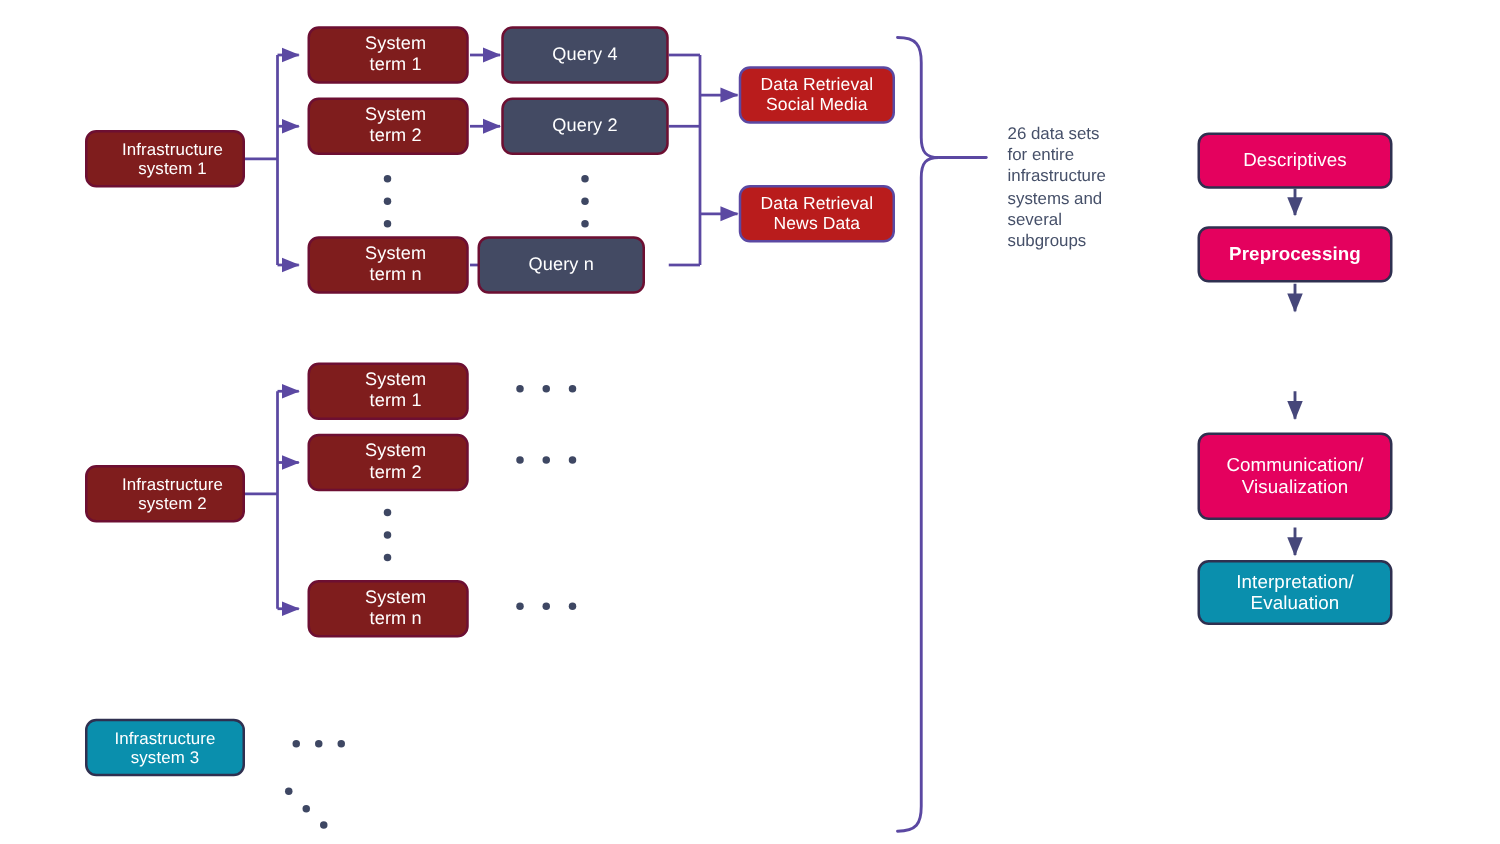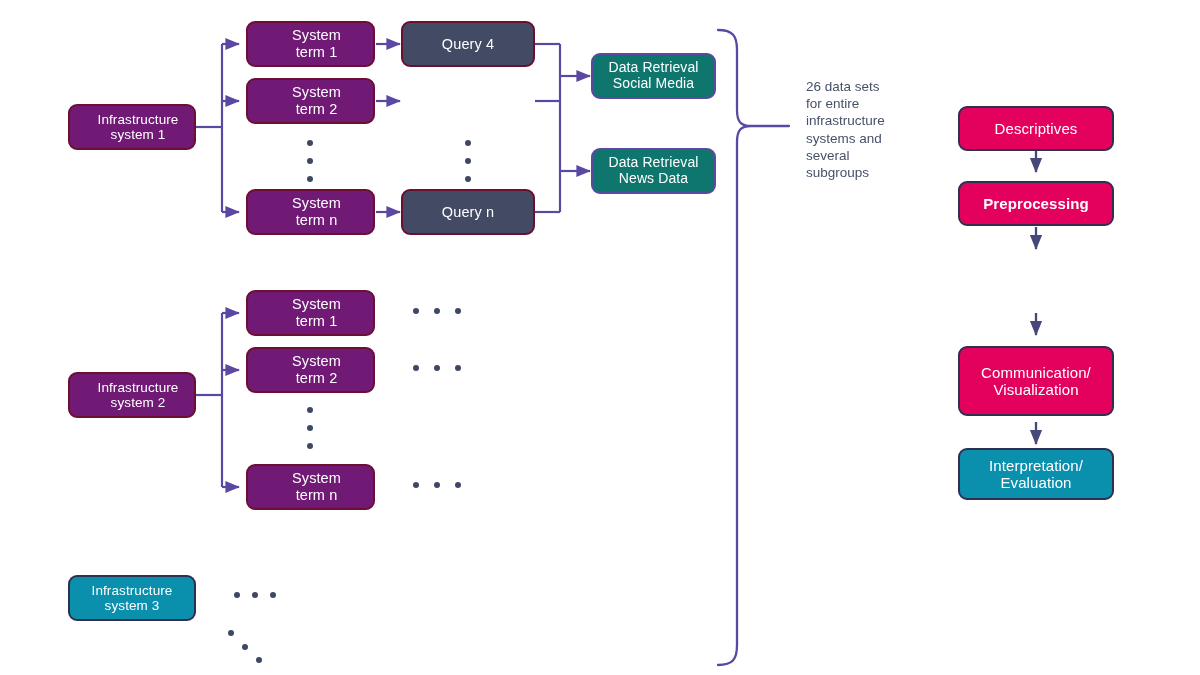--- a/index.html
+++ b/index.html
@@ -34,34 +34,34 @@
     text-align: center;
     border-radius: 9px;
     border-style: solid;
     border-width: 2.5px;
     color: #ffffff;
     line-height: 1.14;
     letter-spacing: 0.1px;
     z-index: 3;
   }
   .node-teal-maroon {
-    background: #701a75;
+    background: #7f1d1d;
     border-color: #6d0f32;
     padding-left: 12px;
   }
   .node-teal-navy {
     background: #0a8fad;
     border-color: #2f3050;
   }
   .node-navy-maroon {
     background: #434a63;
     border-color: #6d0f32;
   }
   .node-navy-purple {
-    background: #0f766e;
+    background: #b91c1c;
     border-color: #5b48a2;
   }
   .node-pink-navy {
     background: #e4015e;
     border-color: #2f3050;
   }
   .note {
     position: absolute;
     color: #465069;
     font-size: 13.5px;
@@ -147,30 +147,31 @@
 
   <div class="node node-teal-maroon" style="left:246px; top:21px; width:129px; height:46px; font-size:14.5px;">System<br>term 1</div>
   <div class="node node-teal-maroon" style="left:246px; top:78px; width:129px; height:46px; font-size:14.5px;">System<br>term 2</div>
   <div class="node node-teal-maroon" style="left:246px; top:189px; width:129px; height:46px; font-size:14.5px;">System<br>term n</div>
 
   <div class="dot" style="left:307px; top:140px;"></div>
   <div class="dot" style="left:307px; top:158px;"></div>
   <div class="dot" style="left:307px; top:176px;"></div>
 
   <div class="node node-navy-maroon" style="left:401px; top:21px; width:134px; height:46px; font-size:14.5px;">Query 4</div>
-  <div class="node node-navy-maroon" style="left:401px; top:189px; width:134px; height:46px; font-size:14.5px;">Query n</div>
+  <div class="node node-navy-maroon" style="left:401px; top:78px; width:134px; height:46px; font-size:14.5px;">Query 2</div>
+  <div class="node node-navy-maroon" style="left:382px; top:189px; width:134px; height:46px; font-size:14.5px;">Query n</div>
 
   <div class="dot" style="left:465px; top:140px;"></div>
   <div class="dot" style="left:465px; top:158px;"></div>
   <div class="dot" style="left:465px; top:176px;"></div>
 
   <div class="node node-navy-purple" style="left:591px; top:53px; width:125px; height:46px; font-size:14px;">Data Retrieval<br>Social Media</div>
   <div class="node node-navy-purple" style="left:591px; top:148px; width:125px; height:46px; font-size:14px;">Data Retrieval<br>News Data</div>
 
-  <div class="note" style="left:806px; top:78px; width:108px;">26 data sets<br>for entire<br>infrastructure<br>systems and<br>several<br>subgroups</div>
+  <div class="note" style="left:806px; top:98px; width:108px;">26 data sets<br>for entire<br>infrastructure<br>systems and<br>several<br>subgroups</div>
 
   <div class="node node-teal-maroon" style="left:68px; top:372px; width:128px; height:46px; font-size:13.5px;">Infrastructure<br>system 2</div>
 
   <div class="node node-teal-maroon" style="left:246px; top:290px; width:129px; height:46px; font-size:14.5px;">System<br>term 1</div>
   <div class="node node-teal-maroon" style="left:246px; top:347px; width:129px; height:46px; font-size:14.5px;">System<br>term 2</div>
   <div class="node node-teal-maroon" style="left:246px; top:464px; width:129px; height:46px; font-size:14.5px;">System<br>term n</div>
 
   <div class="dot" style="left:307px; top:407px;"></div>
   <div class="dot" style="left:307px; top:425px;"></div>
   <div class="dot" style="left:307px; top:443px;"></div>

